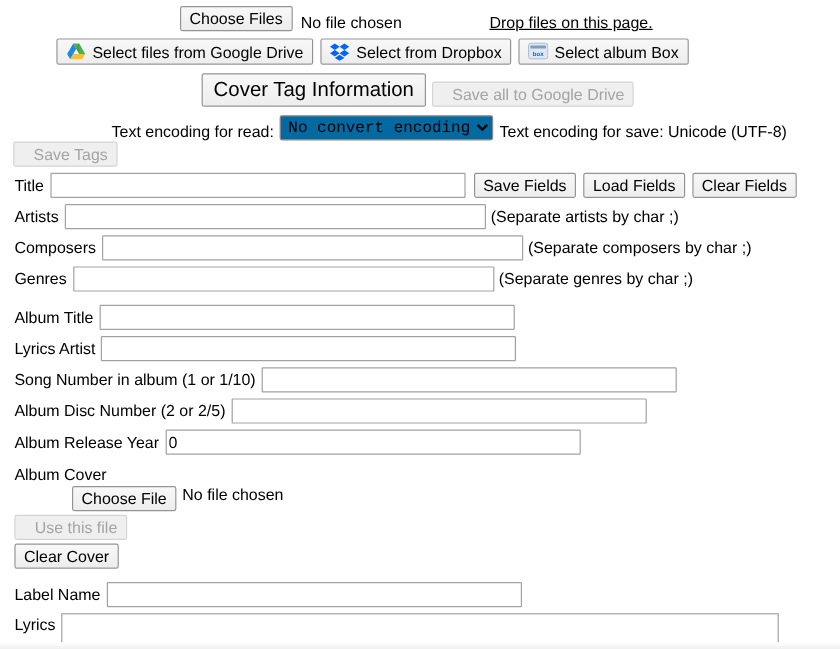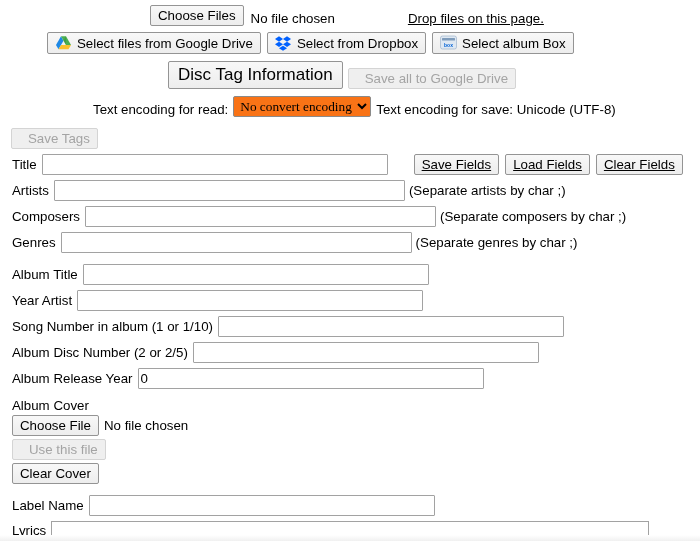--- a/index.html
+++ b/index.html
@@ -52,24 +52,24 @@
     background: #ffffff;
     border: 1px solid #a2a2a2;
     border-radius: 1px;
     padding: 1px 2px;
     height: 17px;
     box-sizing: content-box;
     vertical-align: middle;
   }
 
   select.sel {
-    font-family: Liberation Serif, serif;
-    font-size: 13.3px;
-    color: #000000;
-    background: #f97316;
+    font-family: Liberation Mono, monospace;
+    font-size: 13.3px;
+    color: #000000;
+    background: #0369a1;
     border: 1px solid #8a8a8a;
     border-radius: 2px;
     padding: 1px 2px;
     vertical-align: middle;
   }
 
   .lbl { white-space: nowrap; vertical-align: middle; }
   .plain { white-space: nowrap; }
 
   
@@ -98,51 +98,51 @@
     gap: 5px;
   }
 
   .row-enc {
     margin-top: 7px;
     padding-left: 93px;
     gap: 5px;
   }
 
   .row-savetags {
-    margin-top: 11px;
+    margin-top: 1px;
     padding-left: 11px;
   }
 
   .field-row {
     display: flex;
     align-items: center;
     padding-left: 12px;
     margin-top: 5px;
     white-space: nowrap;
   }
   .field-row .lbl { margin-right: 5px; }
   .field-row .hint { margin-left: 4px; }
 
-  .btn-group { display: flex; gap: 6px; margin-left: 26px; text-decoration: underline; }
+  .btn-group { display: flex; gap: 6px; margin-left: 7px; }
 
   
   .icon {
     display: inline-block;
     width: 17px;
     height: 16px;
     margin-right: 5px;
     flex: 0 0 auto;
     line-height: 0;
   }
   .icon svg { display: block; }
 
   
   .cover-block { padding-left: 12px; margin-top: 9px; }
   .cover-block .hdr { margin-bottom: 2px; }
-  .cover-line { display: flex; align-items: center; margin-top: 1px; }
+  .cover-line { display: flex; align-items: flex-start; margin-top: 1px; margin-left: 48px; }
   .cover-line .fname { margin-left: 5px; }
   .cover-btn-row { margin-top: 3px; }
 
   
   .lyrics-row {
     display: flex;
     align-items: flex-start;
     padding-left: 12px;
     margin-top: 5px;
   }
@@ -214,21 +214,21 @@
         <rect x="4" y="6" width="26" height="5" rx="1" fill="#7f9cbb"></rect>
         <text x="17" y="24" font-family="Liberation Sans, sans-serif" font-size="10" text-anchor="middle" fill="#0061d5" font-weight="bold">box</text>
       </svg>
     </span>
     <span>Select album Box</span>
   </button>
 
 </div>
 
 <div class="row row-read">
-  <button class="btn big">Disc Tag Information</button>
+  <button class="btn big">Cover Tag Information</button>
   <button class="btn disabled" disabled="">Save all to Google Drive</button>
 </div>
 
 <div class="row row-enc">
   <span class="lbl">Text encoding for read:</span>
   <select class="sel"><option>No convert encoding</option></select>
   <span class="lbl">Text encoding for save: Unicode (UTF-8)</span>
 </div>
 
 <div class="row-savetags">
@@ -262,21 +262,21 @@
   <input class="txt" type="text" style="width: 345px;" value="">
   <span class="hint">(Separate genres by char ;)</span>
 </div>
 
 <div class="field-row" style="margin-top:11px">
   <span class="lbl">Album Title</span>
   <input class="txt" type="text" style="width: 340px;" value="">
 </div>
 
 <div class="field-row">
-  <span class="lbl">Year Artist</span>
+  <span class="lbl">Lyrics Artist</span>
   <input class="txt" type="text" style="width: 340px;" value="">
 </div>
 
 <div class="field-row">
   <span class="lbl">Song Number in album (1 or 1/10)</span>
   <input class="txt" type="text" style="width: 340px;" value="">
 </div>
 
 <div class="field-row">
   <span class="lbl">Album Disc Number (2 or 2/5)</span>

